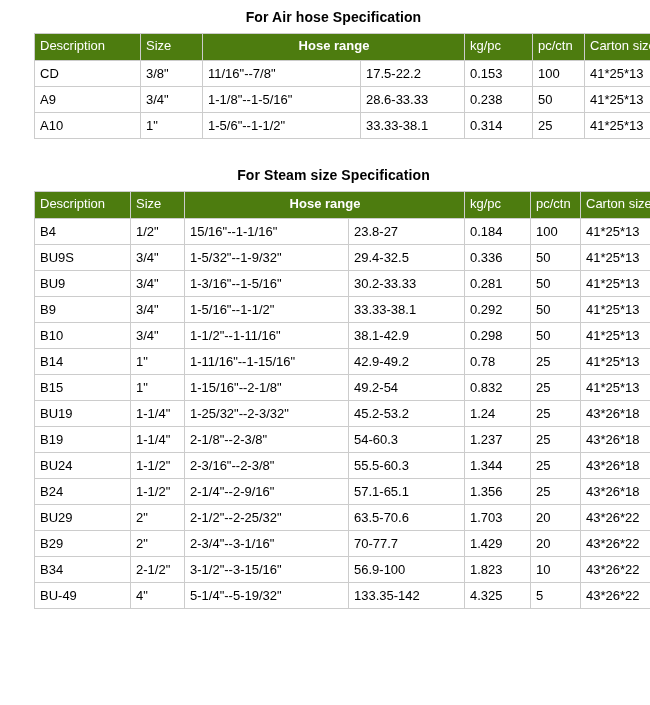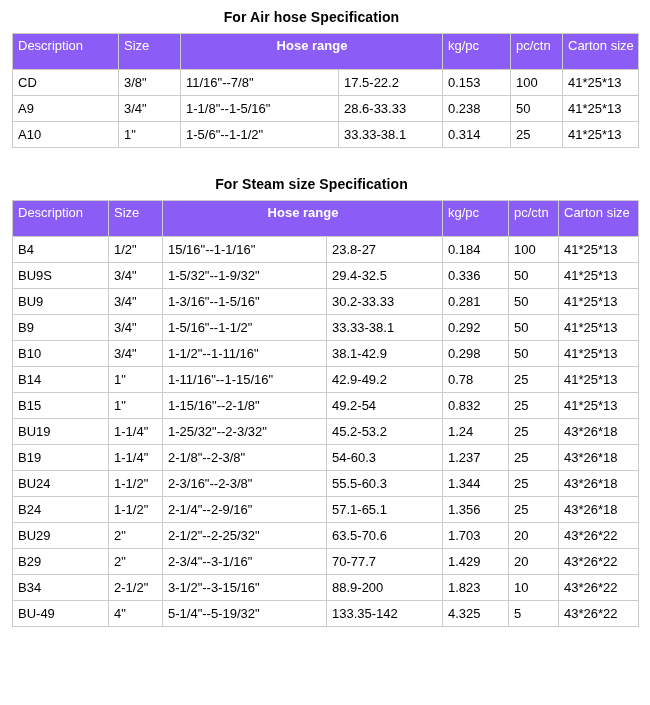--- a/index.html
+++ b/index.html
@@ -11,20 +11,21 @@
     height: 705px;
     background: #ffffff;
     font-family: "Liberation Sans", sans-serif;
     color: #000000;
     overflow: hidden;
   }
   .page {
     width: 623px;
     box-sizing: border-box;
     padding: 0 12px;
+    margin-left: 22px;
   }
   .section {
     margin: 0;
   }
   .section-title {
     text-align: center;
     font-size: 14px;
     font-weight: bold;
     color: #000000;
     padding: 9px 0 8px 0;
@@ -39,26 +40,26 @@
   table.spec th, table.spec td {
     border: 1px solid #cccccc;
     font-size: 13px;
     line-height: 15px;
     padding: 3px 4px 3px 5px;
     vertical-align: middle;
     white-space: nowrap;
     overflow: hidden;
   }
   table.spec thead th {
-    background: #8b5cf6;
+    background: #4d7c0f;
     color: #ffffff;
     font-weight: normal;
     text-align: left;
     padding-top: 4px;
-    padding-bottom: 16px;
+    padding-bottom: 7px;
   }
   table.spec thead th.center {
     text-align: center;
     font-weight: bold;
   }
   table.spec tbody td {
     background: #ffffff;
     color: #000000;
     height: 19px;
   }
@@ -281,21 +282,21 @@
           <td>2-3/4"--3-1/16"</td>
           <td>70-77.7</td>
           <td>1.429</td>
           <td>20</td>
           <td>43*26*22</td>
         </tr>
         <tr>
           <td>B34</td>
           <td>2-1/2"</td>
           <td>3-1/2"--3-15/16"</td>
-          <td>88.9-200</td>
+          <td>56.9-100</td>
           <td>1.823</td>
           <td>10</td>
           <td>43*26*22</td>
         </tr>
         <tr>
           <td>BU-49</td>
           <td>4"</td>
           <td>5-1/4"--5-19/32"</td>
           <td>133.35-142</td>
           <td>4.325</td>

